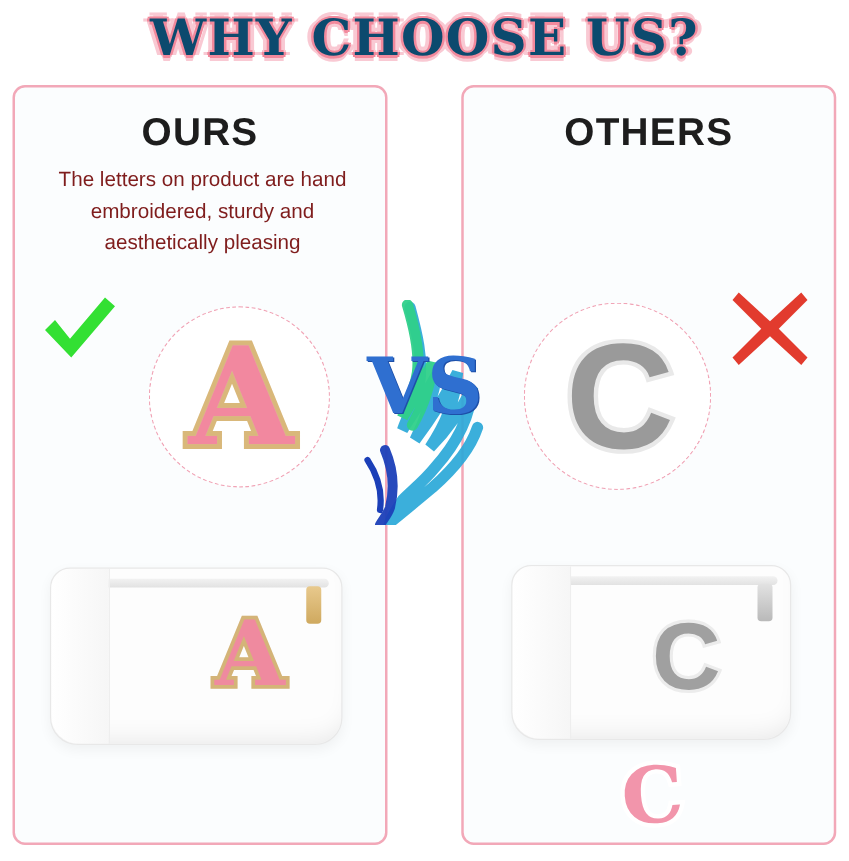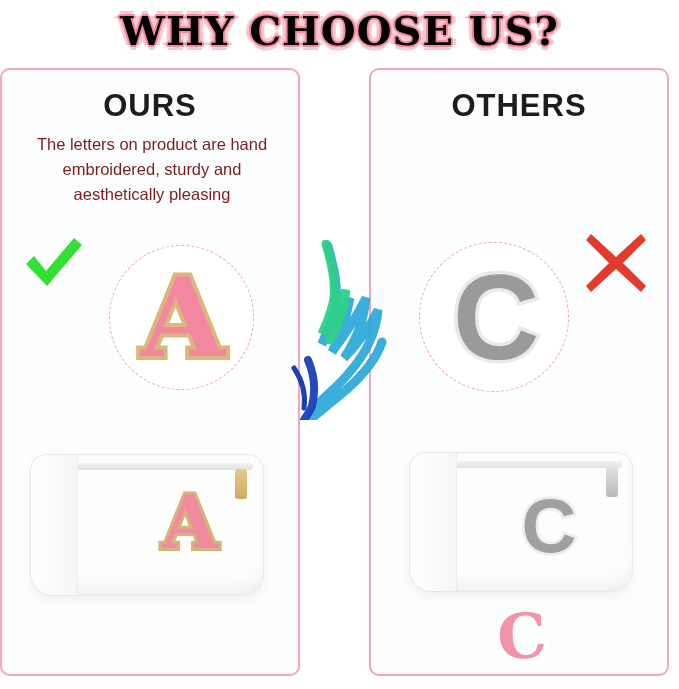--- a/index.html
+++ b/index.html
@@ -28,21 +28,21 @@
     left: 0;
     width: 679px;
     text-align: center;
   }
   .title {
     display: inline-block;
     font-family: "DejaVu Serif", serif;
     font-weight: bold;
     font-size: 40px;
     letter-spacing: 1px;
-    color: #000000;
+    color: #0c4a6e;
     -webkit-text-stroke: 3px #f2899c;
     text-shadow:
        2px 0 0 #f2899c, -2px 0 0 #f2899c,
        0 2px 0 #f2899c, 0 -2px 0 #f2899c,
        5px 0 0 #f9c9d3, -5px 0 0 #f9c9d3,
        0 5px 0 #f9c9d3, 0 -5px 0 #f9c9d3;
     paint-order: stroke fill;
     line-height: 46px;
   }
 
@@ -51,21 +51,21 @@
     position: absolute;
     top: 68px;
     width: 300px;
     height: 608px;
     border: 2px solid #f2a8b8;
     border-radius: 10px;
     background: #fbfdfe;
     box-sizing: border-box;
     overflow: hidden;
   }
-  .panel.left  { left: 0; }
+  .panel.left  { left: 10px; }
   .panel.right { left: 369px; }
 
   .panel-title {
     position: absolute;
     top: 18px;
     left: 0;
     width: 100%;
     text-align: center;
     font-family: "Liberation Sans", sans-serif;
     font-size: 31px;
@@ -291,15 +291,16 @@
     <div class="fallen-patch">C</div>
   </div>
 
   <div class="vs-wrap">
     <svg class="brush" style="top:0; left:0;" width="116" height="180" viewBox="0 0 116 180">
       <path d="M46 6 C52 28 56 46 54 64 C52 80 44 92 40 104 C50 88 60 74 68 58 C64 80 58 96 50 112 C62 96 74 78 84 58 C82 82 74 100 62 118 C76 104 88 86 96 70 C94 96 82 116 66 134 C58 144 48 152 40 160 C36 166 32 172 30 178 C40 170 52 160 64 150 C80 136 94 120 100 102" fill="none" stroke="#2aa8d8" stroke-width="9" stroke-linecap="round" opacity="0.92"></path>
       <path d="M44 4 C50 24 54 42 52 58 C50 72 44 84 40 94 C48 80 58 66 64 50 C62 70 56 86 48 100" fill="none" stroke="#2fd08a" stroke-width="9" stroke-linecap="round" opacity="0.95"></path>
       <path d="M26 120 C32 134 34 150 30 166 C28 172 24 176 22 180" fill="none" stroke="#1b3fb8" stroke-width="8" stroke-linecap="round" opacity="0.95"></path>
       <path d="M12 128 C20 140 24 154 22 168" fill="none" stroke="#1b3fb8" stroke-width="5" stroke-linecap="round"></path>
     </svg>
+    <div class="vs-text">VS</div>
   </div>
 
 </div>
 
 </body></html>

